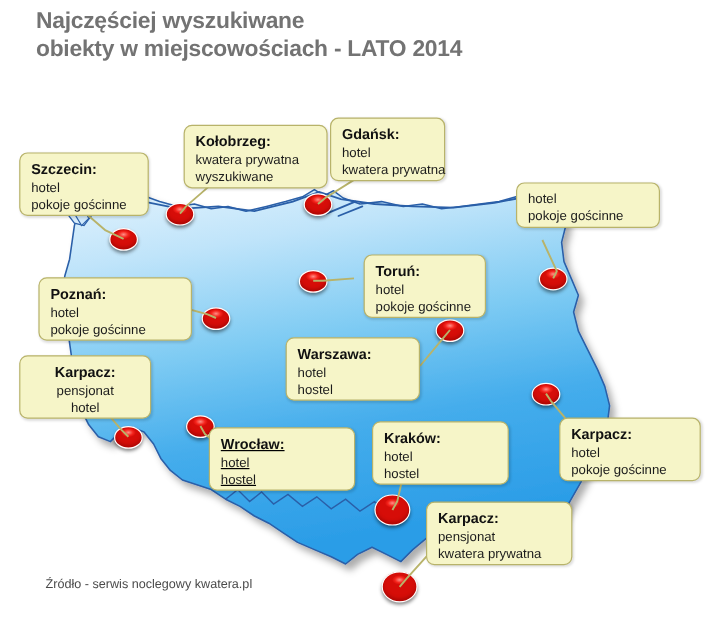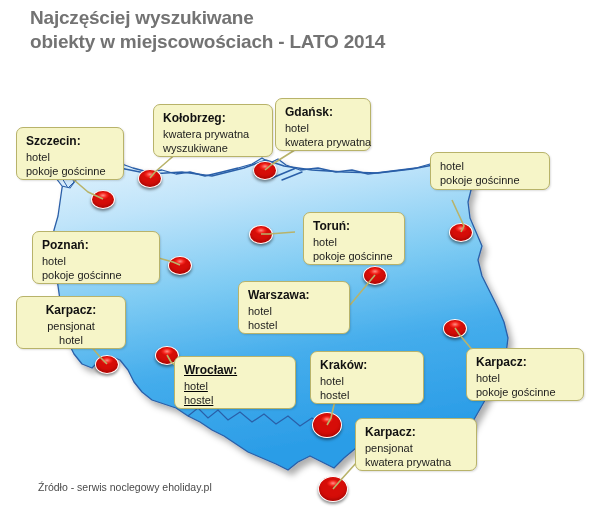--- a/index.html
+++ b/index.html
@@ -248,15 +248,15 @@
         <div class="ln">hotel</div>
         <div class="ln">pokoje gościnne</div>
       </div>
       <div class="callout" style="left: 355px; top: 418px; width: 122px;">
         <div class="city">Karpacz:</div>
         <div class="ln">pensjonat</div>
         <div class="ln">kwatera prywatna</div>
       </div>
     </div>
 
-  <div class="source">Źródło - serwis noclegowy eholiday.pl</div>
+  <div class="source">Źródło - serwis noclegowy kwatera.pl</div>
 
 </div>
 
 </body></html>

